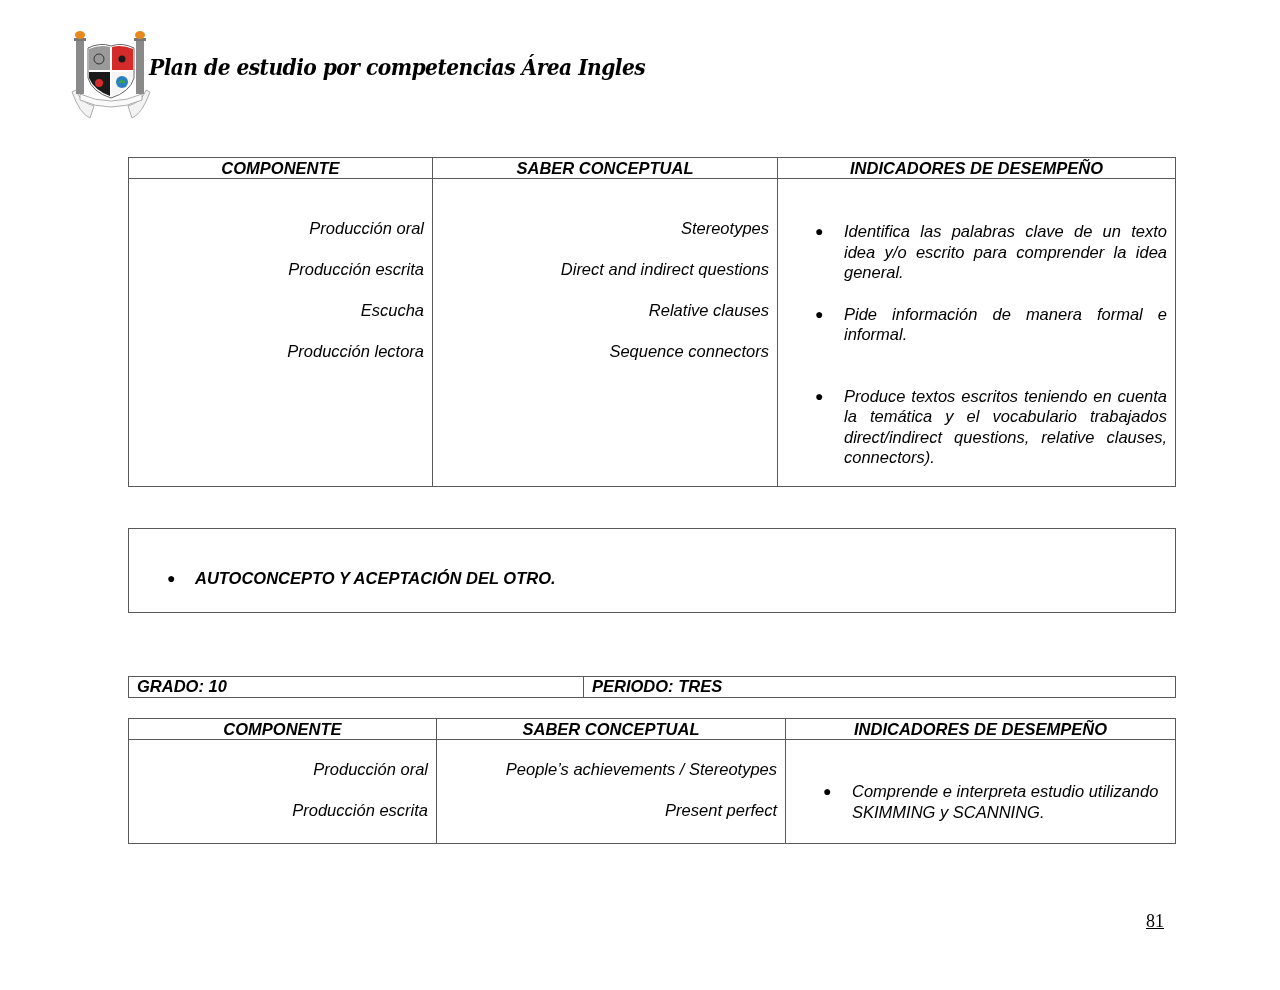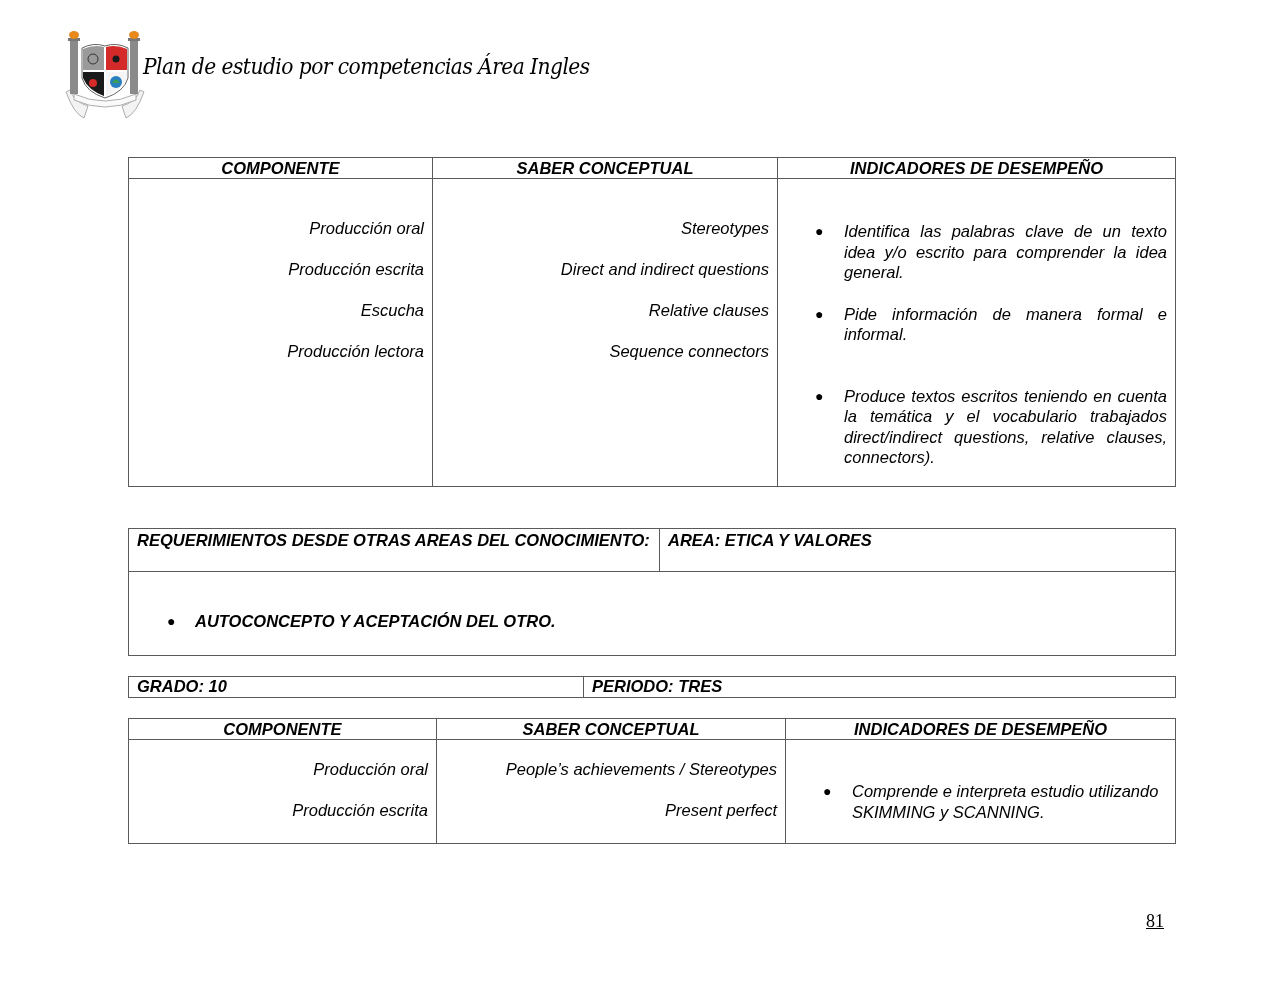--- a/index.html
+++ b/index.html
@@ -1,19 +1,19 @@
 <!DOCTYPE html>
 <html><head>
   <meta charset="utf-8">
   <style>
     * { box-sizing: border-box; margin: 0; padding: 0; }
     html, body { width: 1280px; height: 990px; background: #ffffff; overflow: hidden; }
     body { position: relative; font-family: "Liberation Sans", sans-serif; color: #000; font-size: 16.5px; }
 
-    .header { position: absolute; left: 64px; top: 30px; height: 92px; width: 460px; }
+    .header { position: absolute; left: 70px; top: 30px; height: 92px; width: 460px; font-weight: bold; }
     .logo { position: absolute; left: 0; top: 0; width: 82px; height: 90px; }
     .header-title { position: absolute; left: 79px; top: 24px; font-family: "DejaVu Serif", serif; font-style: italic; font-size: 22px; letter-spacing: -0.6px; transform: scaleX(0.92); transform-origin: left; white-space: nowrap; }
 
     table { position: absolute; border-collapse: collapse; table-layout: fixed; font-style: italic; }
     td, th { border: 1px solid #5a5a5a; vertical-align: top; }
     th { font-weight: bold; text-align: center; font-size: 16.5px; line-height: 19px; padding: 1px 4px 0; }
 
     #t1 { left: 128px; top: 157px; width: 1047px; }
     #t1 .body-row td { height: 308px; }
     .col-lines { padding: 40px 8px 0; text-align: right; }
@@ -108,24 +108,20 @@
   </tr>
 </tbody>
   </table>
 
 <table id="t2">
   <colgroup>
       <col style="width:531px">
       <col style="width:516px">
     </colgroup>
   <tbody>
-      <tr class="hdr">
-    <td>REQUERIMIENTOS DESDE OTRAS AREAS DEL CONOCIMIENTO:</td>
-    <td>AREA:  ETICA Y VALORES</td>
-  </tr>
   <tr class="body">
     <td colspan="2"><span class="bullet">●</span><span>AUTOCONCEPTO Y ACEPTACIÓN DEL OTRO.</span></td>
   </tr>
 </tbody>
   </table>
 
 <table id="t3">
   <colgroup>
       <col style="width:455px">
       <col style="width:592px">

